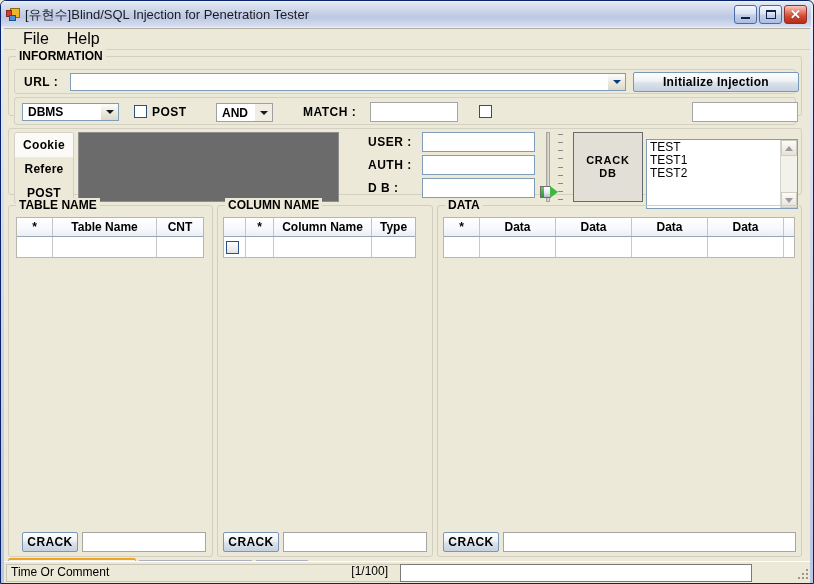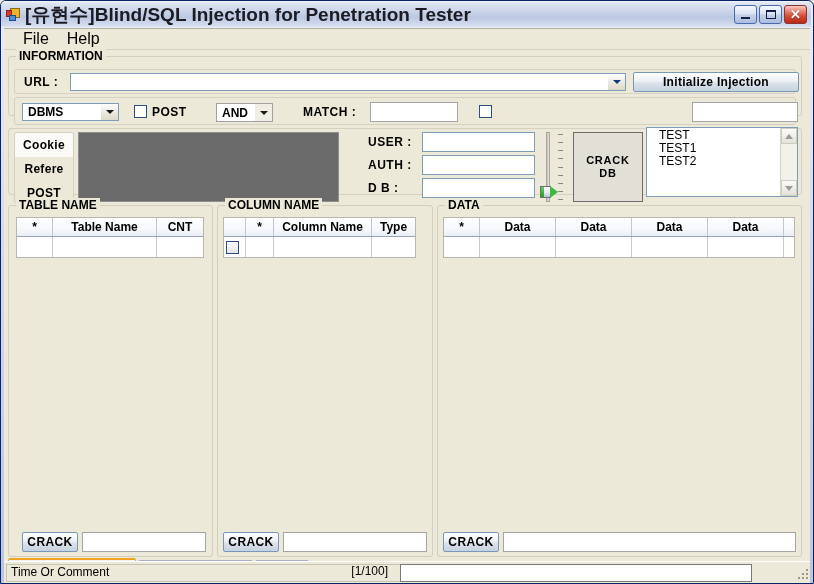--- a/index.html
+++ b/index.html
@@ -42,22 +42,22 @@
   }
   .title-icon {
     width: 16px; height: 16px;
     margin-left: 4px; margin-right: 4px;
     position: relative; flex: 0 0 auto;
   }
   .title-icon .sq {
     position: absolute; box-sizing: border-box;
   }
   .title-text {
-    font-size: 19px;
-    font-weight: bold;
+    font-size: 13px;
+    font-weight: normal;
     color: #1b1b24;
     letter-spacing: 0px;
     white-space: nowrap;
     flex: 1 1 auto;
     overflow: hidden;
   }
   .win-buttons { display: flex; gap: 2px; margin-right: 4px; }
   .win-btn {
     width: 23px; height: 19px;
     box-sizing: border-box;
@@ -581,21 +581,21 @@
         <div class="body"></div>
         <div class="tip"></div>
       </div>
     </div>
 
     <div class="btn flat" style="left:569px; top:103px; width:70px; height:70px;">
       <span>CRACK</span>
       <span>DB</span>
     </div>
 
-    <div class="listbox" style="left:642px; top:98px; width:152px; height:70px;padding-left:9px;">
+    <div class="listbox" style="left:642px; top:110px; width:152px; height:70px;">
       <div class="items">
         <div>TEST</div>
         <div>TEST1</div>
         <div>TEST2</div>
       </div>
       <div class="vscroll">
         <div class="sbtn">
             <span class="sb-up"></span>
           </div>
         <div class="sbtn">

